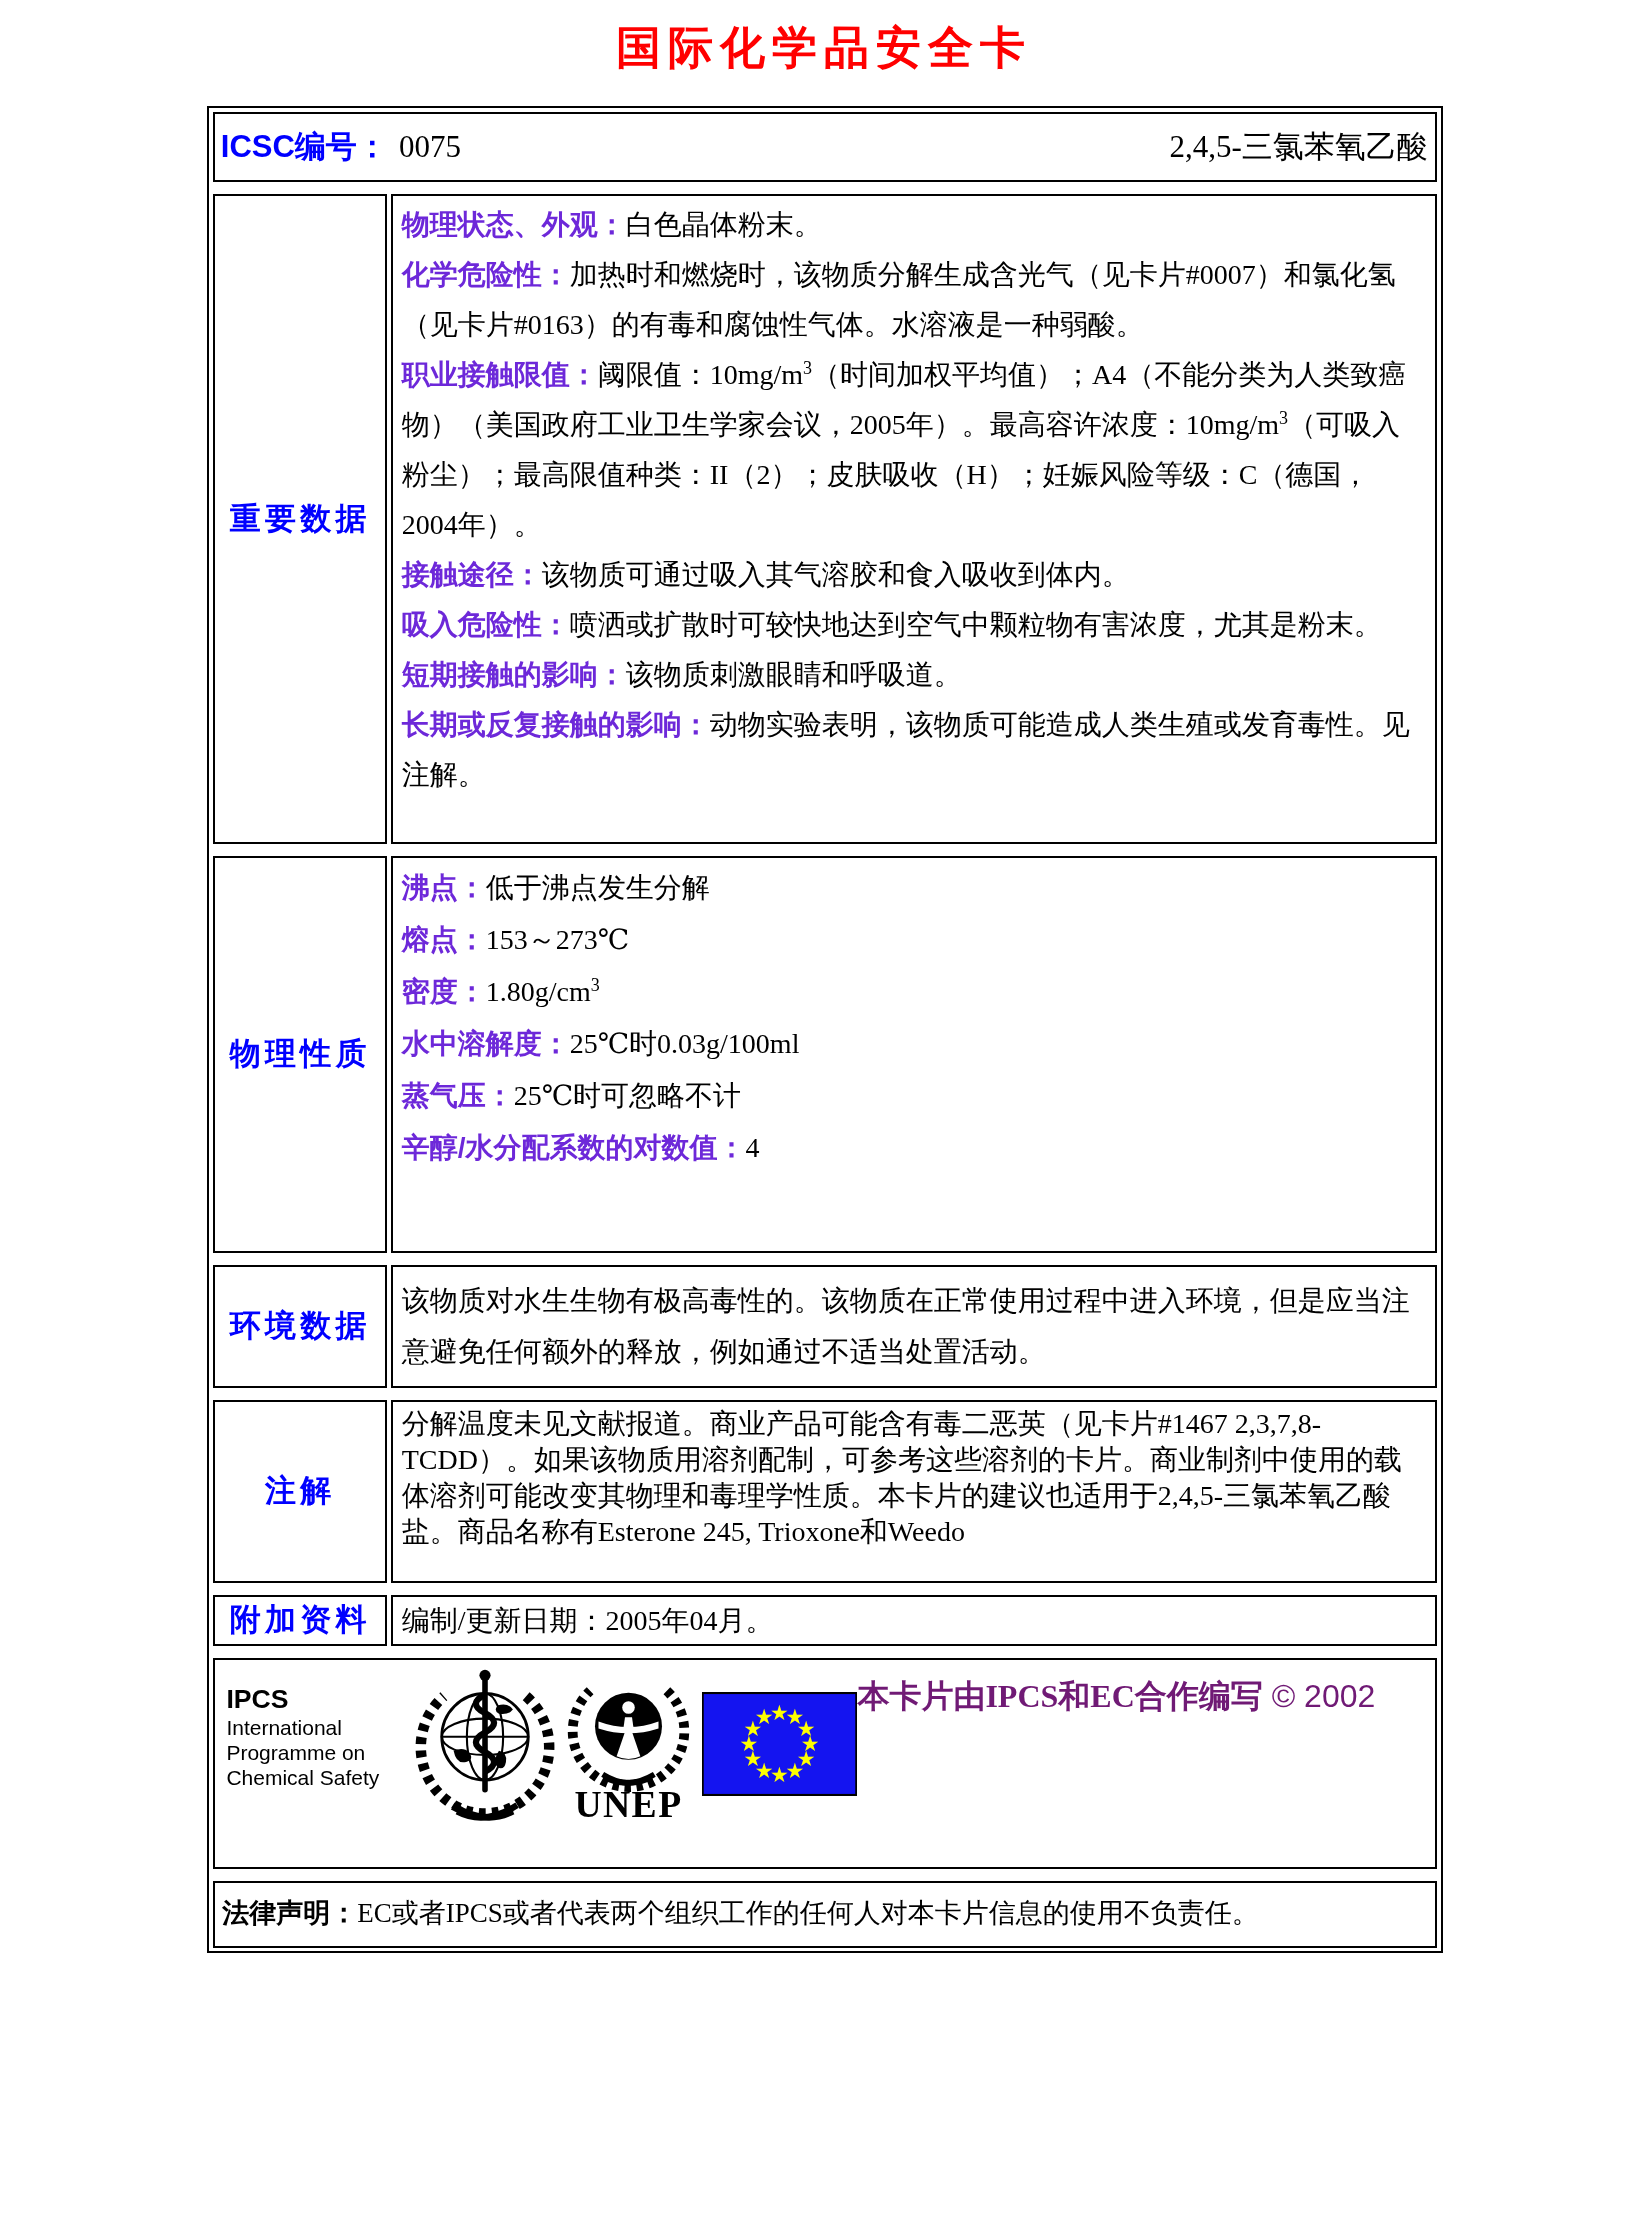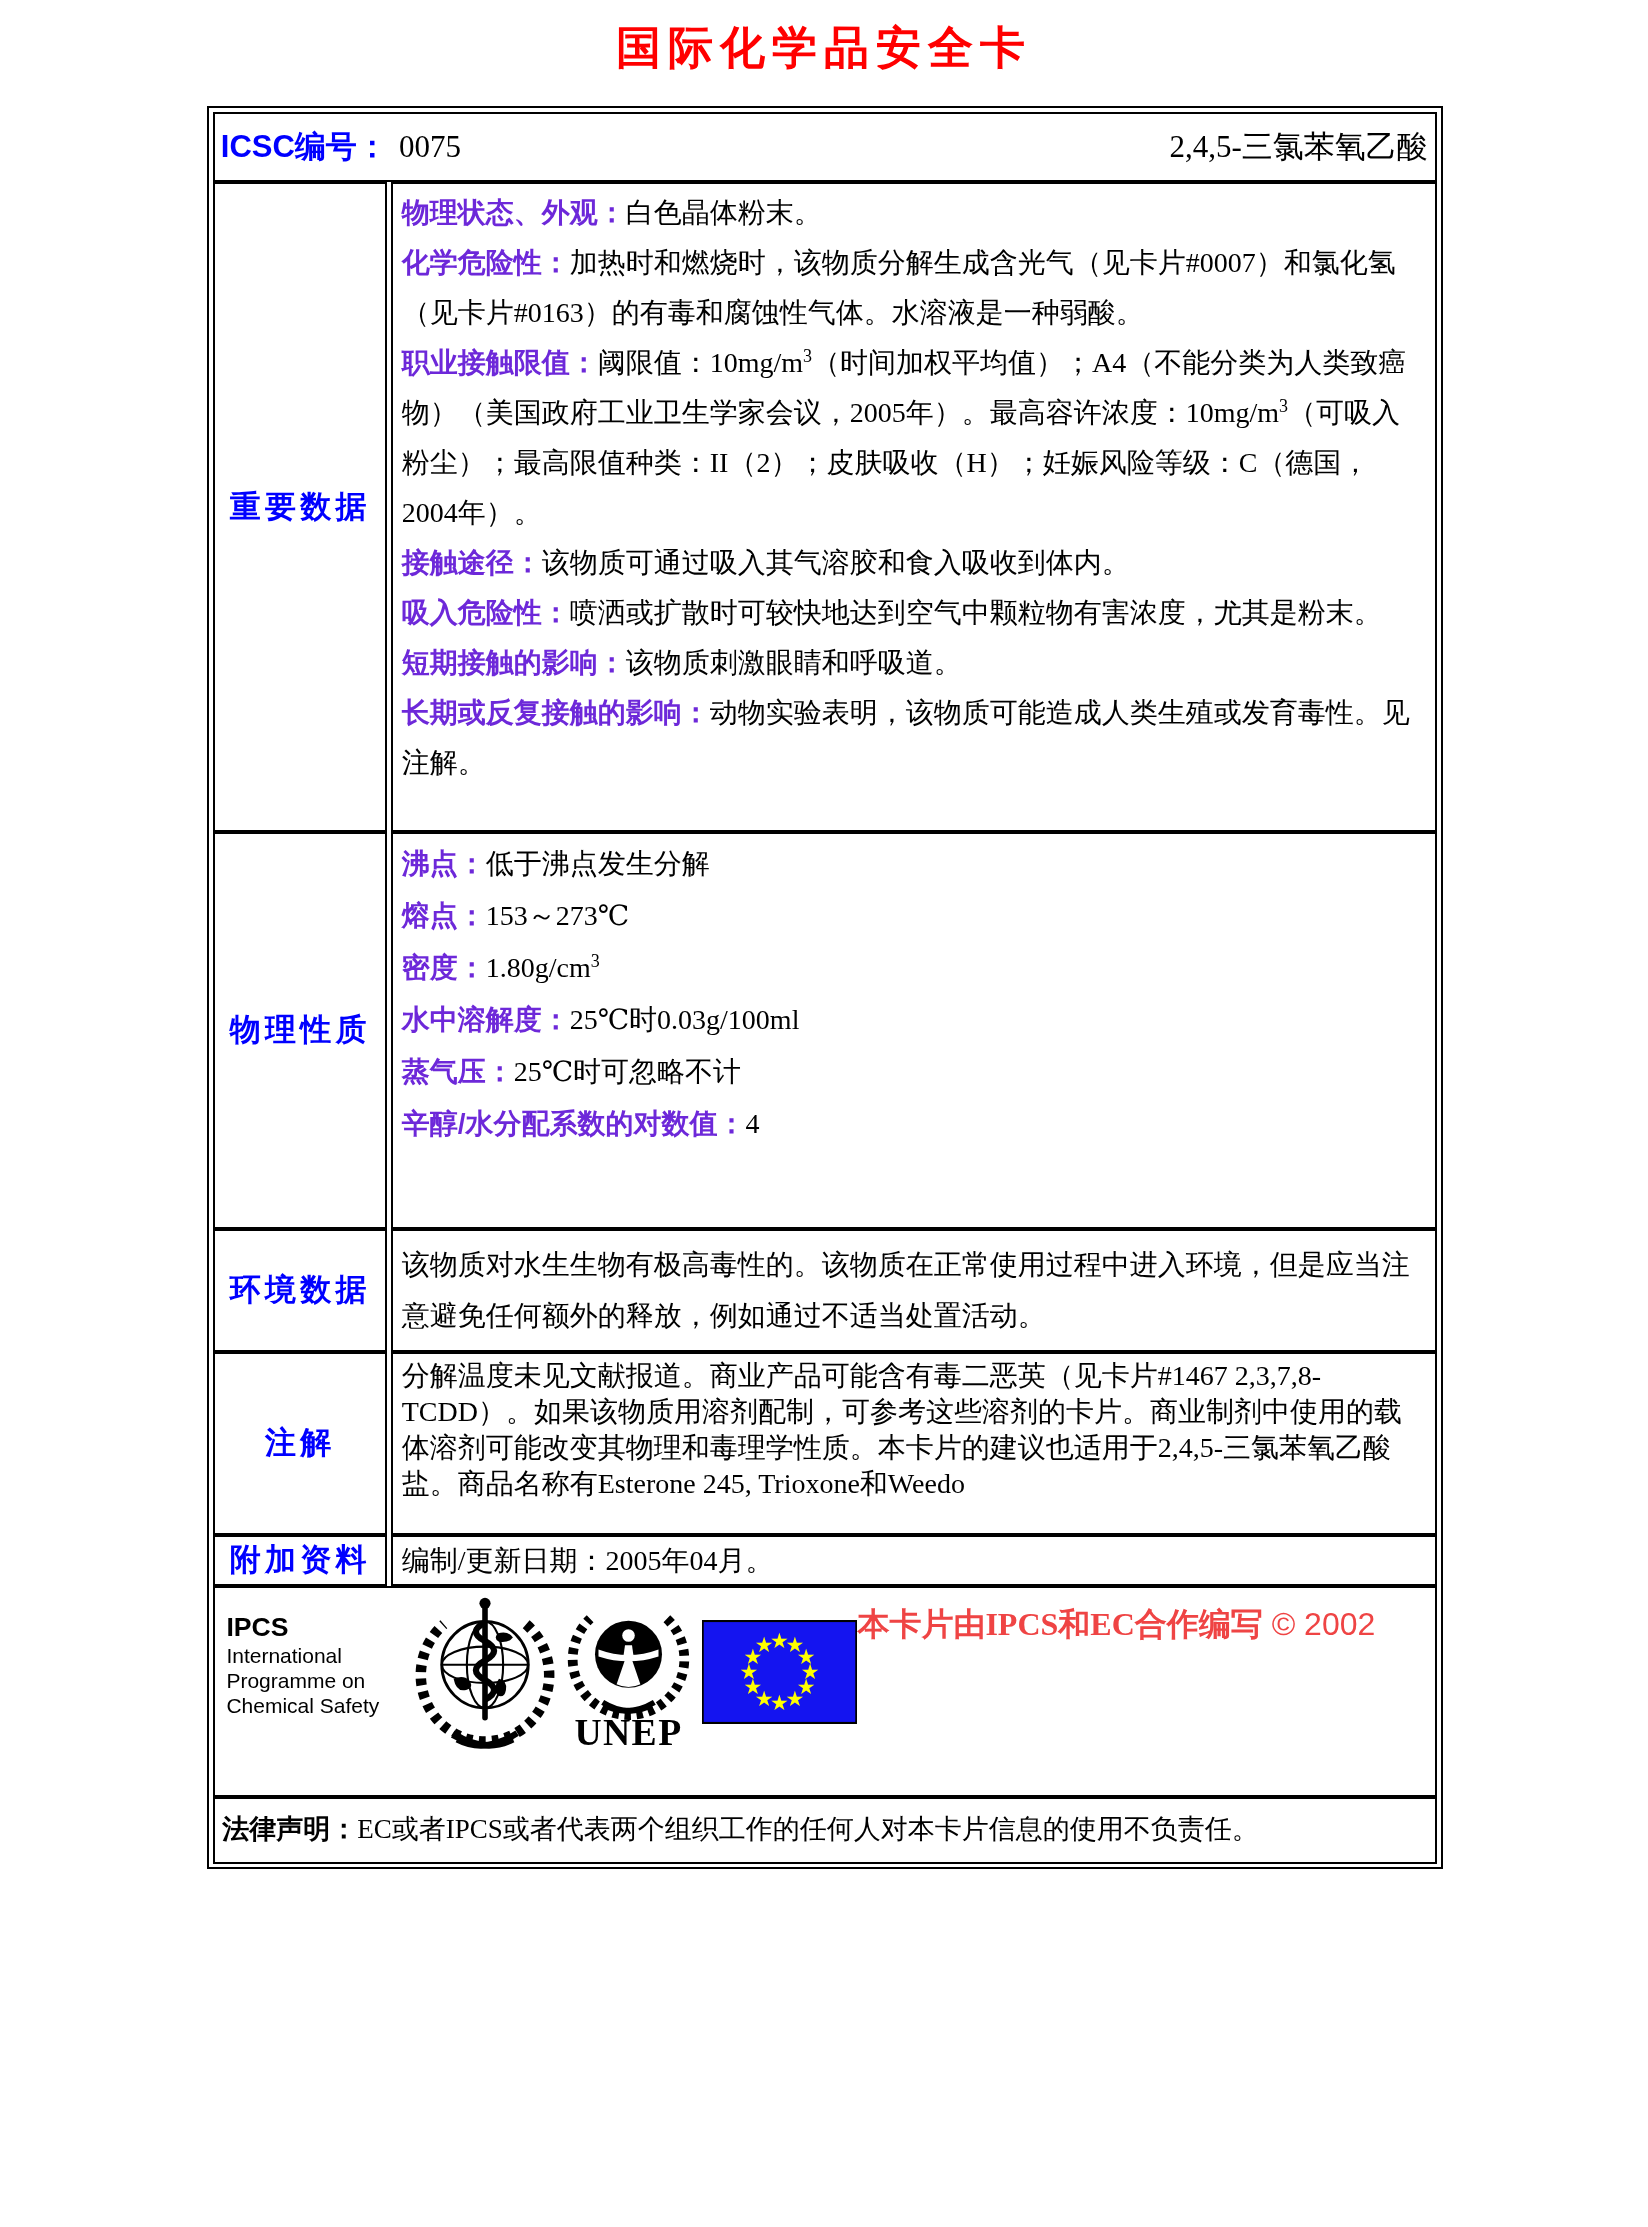--- a/index.html
+++ b/index.html
@@ -9,21 +9,21 @@
     color:#000;
   }
   .page-title{
     margin:18px auto 0;width:100%;text-align:center;
     color:#ff0000;font-weight:bold;font-size:45px;letter-spacing:7px;
     font-family:"Liberation Sans","DejaVu Sans",sans-serif;
   }
   .card{
     box-sizing:border-box;width:1236px;margin:28px 0 0 207px;
     border:2.8px solid #000;padding:3.5px 4.2px;
-    display:flex;flex-direction:column;gap:0;background:#fff;
+    display:flex;flex-direction:column;gap:12px;background:#fff;
   }
   .row{display:flex;gap:4.2px;}
   .cell{box-sizing:border-box;border:2.1px solid #000;background:#fff;}
   .label-cell{
     width:174px;flex:0 0 174px;display:flex;align-items:center;justify-content:center;
     color:#0000ff;font-weight:bold;font-size:31px;letter-spacing:4.2px;text-align:center;
     font-family:"Liberation Sans","DejaVu Sans",sans-serif;
   }
   .content-cell{flex:1;padding:4.2px 9.8px 4.2px 8.4px;font-size:28px;}
   .content-cell p{margin:0;}
@@ -59,21 +59,21 @@
   
   .sec-logos{min-height:211px;}
   .logos-cell{display:flex;flex-direction:row;padding:7px 11.2px 5.6px;}
   .logos-strip{display:flex;align-items:flex-start;justify-content:space-between;}
   .ipcs-block{width:189px;padding-top:17px;
        font-family:"Liberation Sans","DejaVu Sans",sans-serif;}
   .ipcs-acronym{font-weight:bold;font-size:26.6px;line-height:31px;}
   .ipcs-line{font-size:21px;line-height:25px;}
   .logo-box{display:flex;flex-direction:column;align-items:center;}
   .caption{
-    text-align:center;margin-top:11.2px;color:#ef4444;font-size:32px;line-height:36px;
+    text-align:center;margin-top:11.2px;color:#701a75;font-size:32px;line-height:36px;
   }
   
   .sec-legal{min-height:67px;}
   .legal-cell{display:flex;align-items:center;padding:0 7px;font-size:27px;}
   .legal-cell p{margin:0;line-height:34px;}
 </style>
 </head>
 <body>
 
 <div class="page-title">国际化学品安全卡</div>

